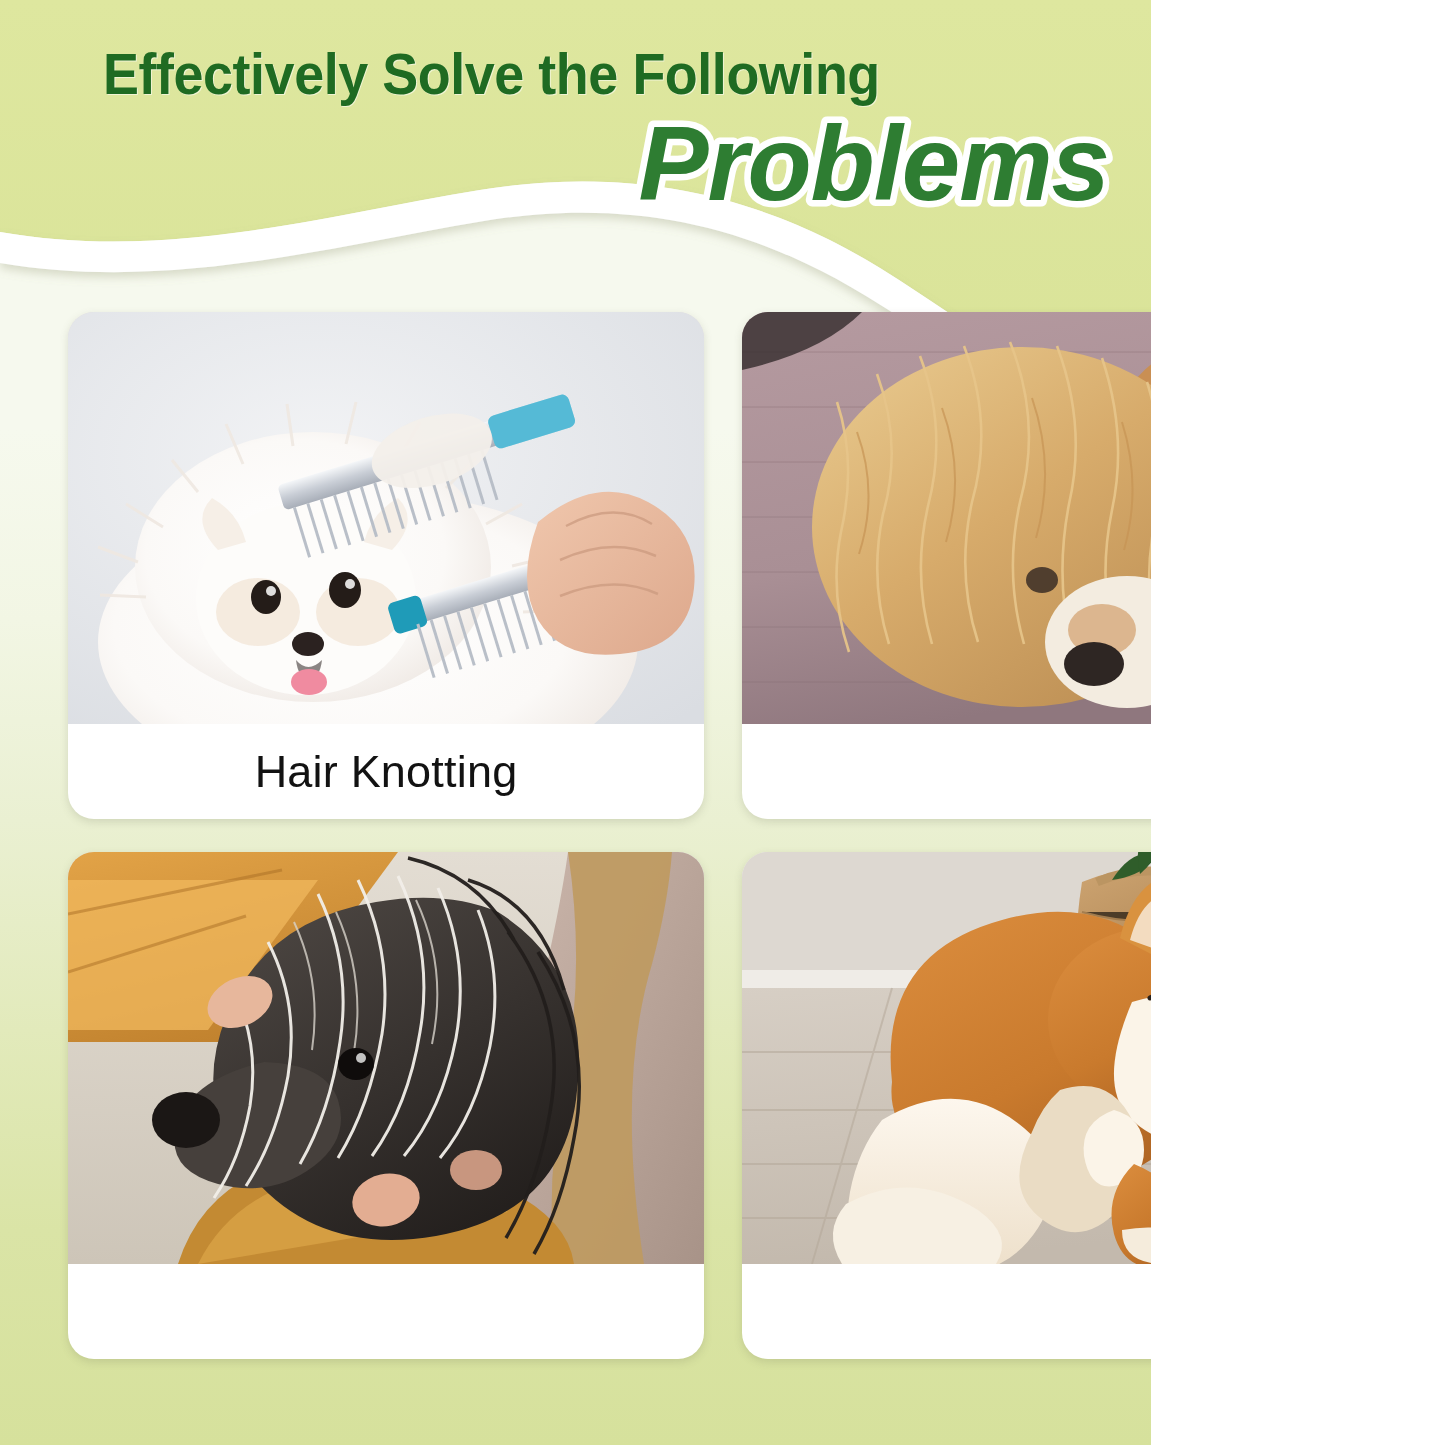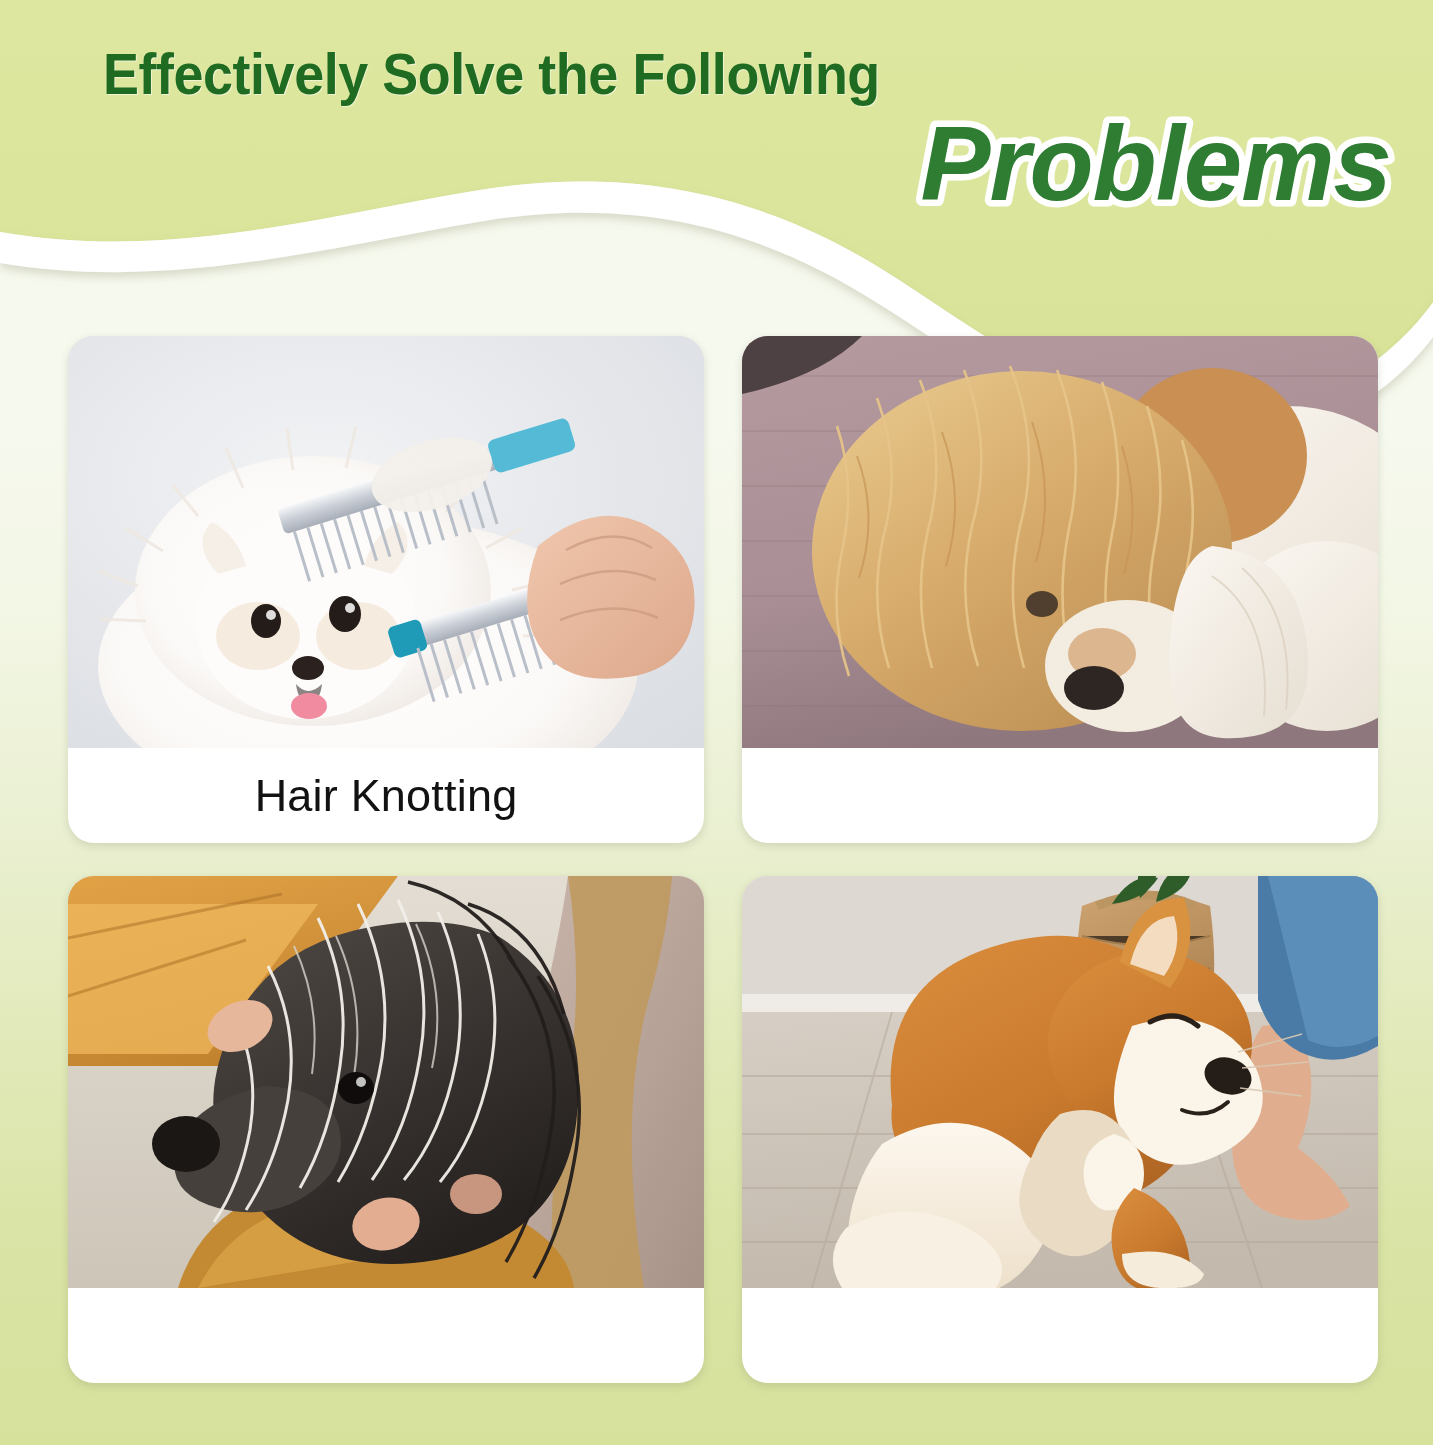--- a/index.html
+++ b/index.html
@@ -2,21 +2,21 @@
 <html><head>
 <meta charset="utf-8">
 <style>
   html, body {
     margin: 0;
     padding: 0;
     background: #ffffff;
   }
   #poster {
     position: relative;
-    width: 1433px;
+    width: 1151px;
     height: 1445px;
     overflow: hidden;
     font-family: "Liberation Sans", sans-serif;
     background: #f9a8d4;
   }
 
   
   .bg-lower {
     position: absolute;
     inset: 0;
@@ -59,21 +59,21 @@
     top: 104px;
     width: 640px;
     height: 118px;
   }
   .problems-svg { display:block; width: 640px; height: 118px; }
 
   
   .grid {
     position: absolute;
     left: 68px;
-    top: 336px;
+    top: 312px;
     width: 1310px;
     display: grid;
     grid-template-columns: 636px 636px;
     grid-template-rows: 507px 507px;
     column-gap: 38px;
     row-gap: 33px;
   }
   .card {
     position: relative;
     background: #ffffff;

